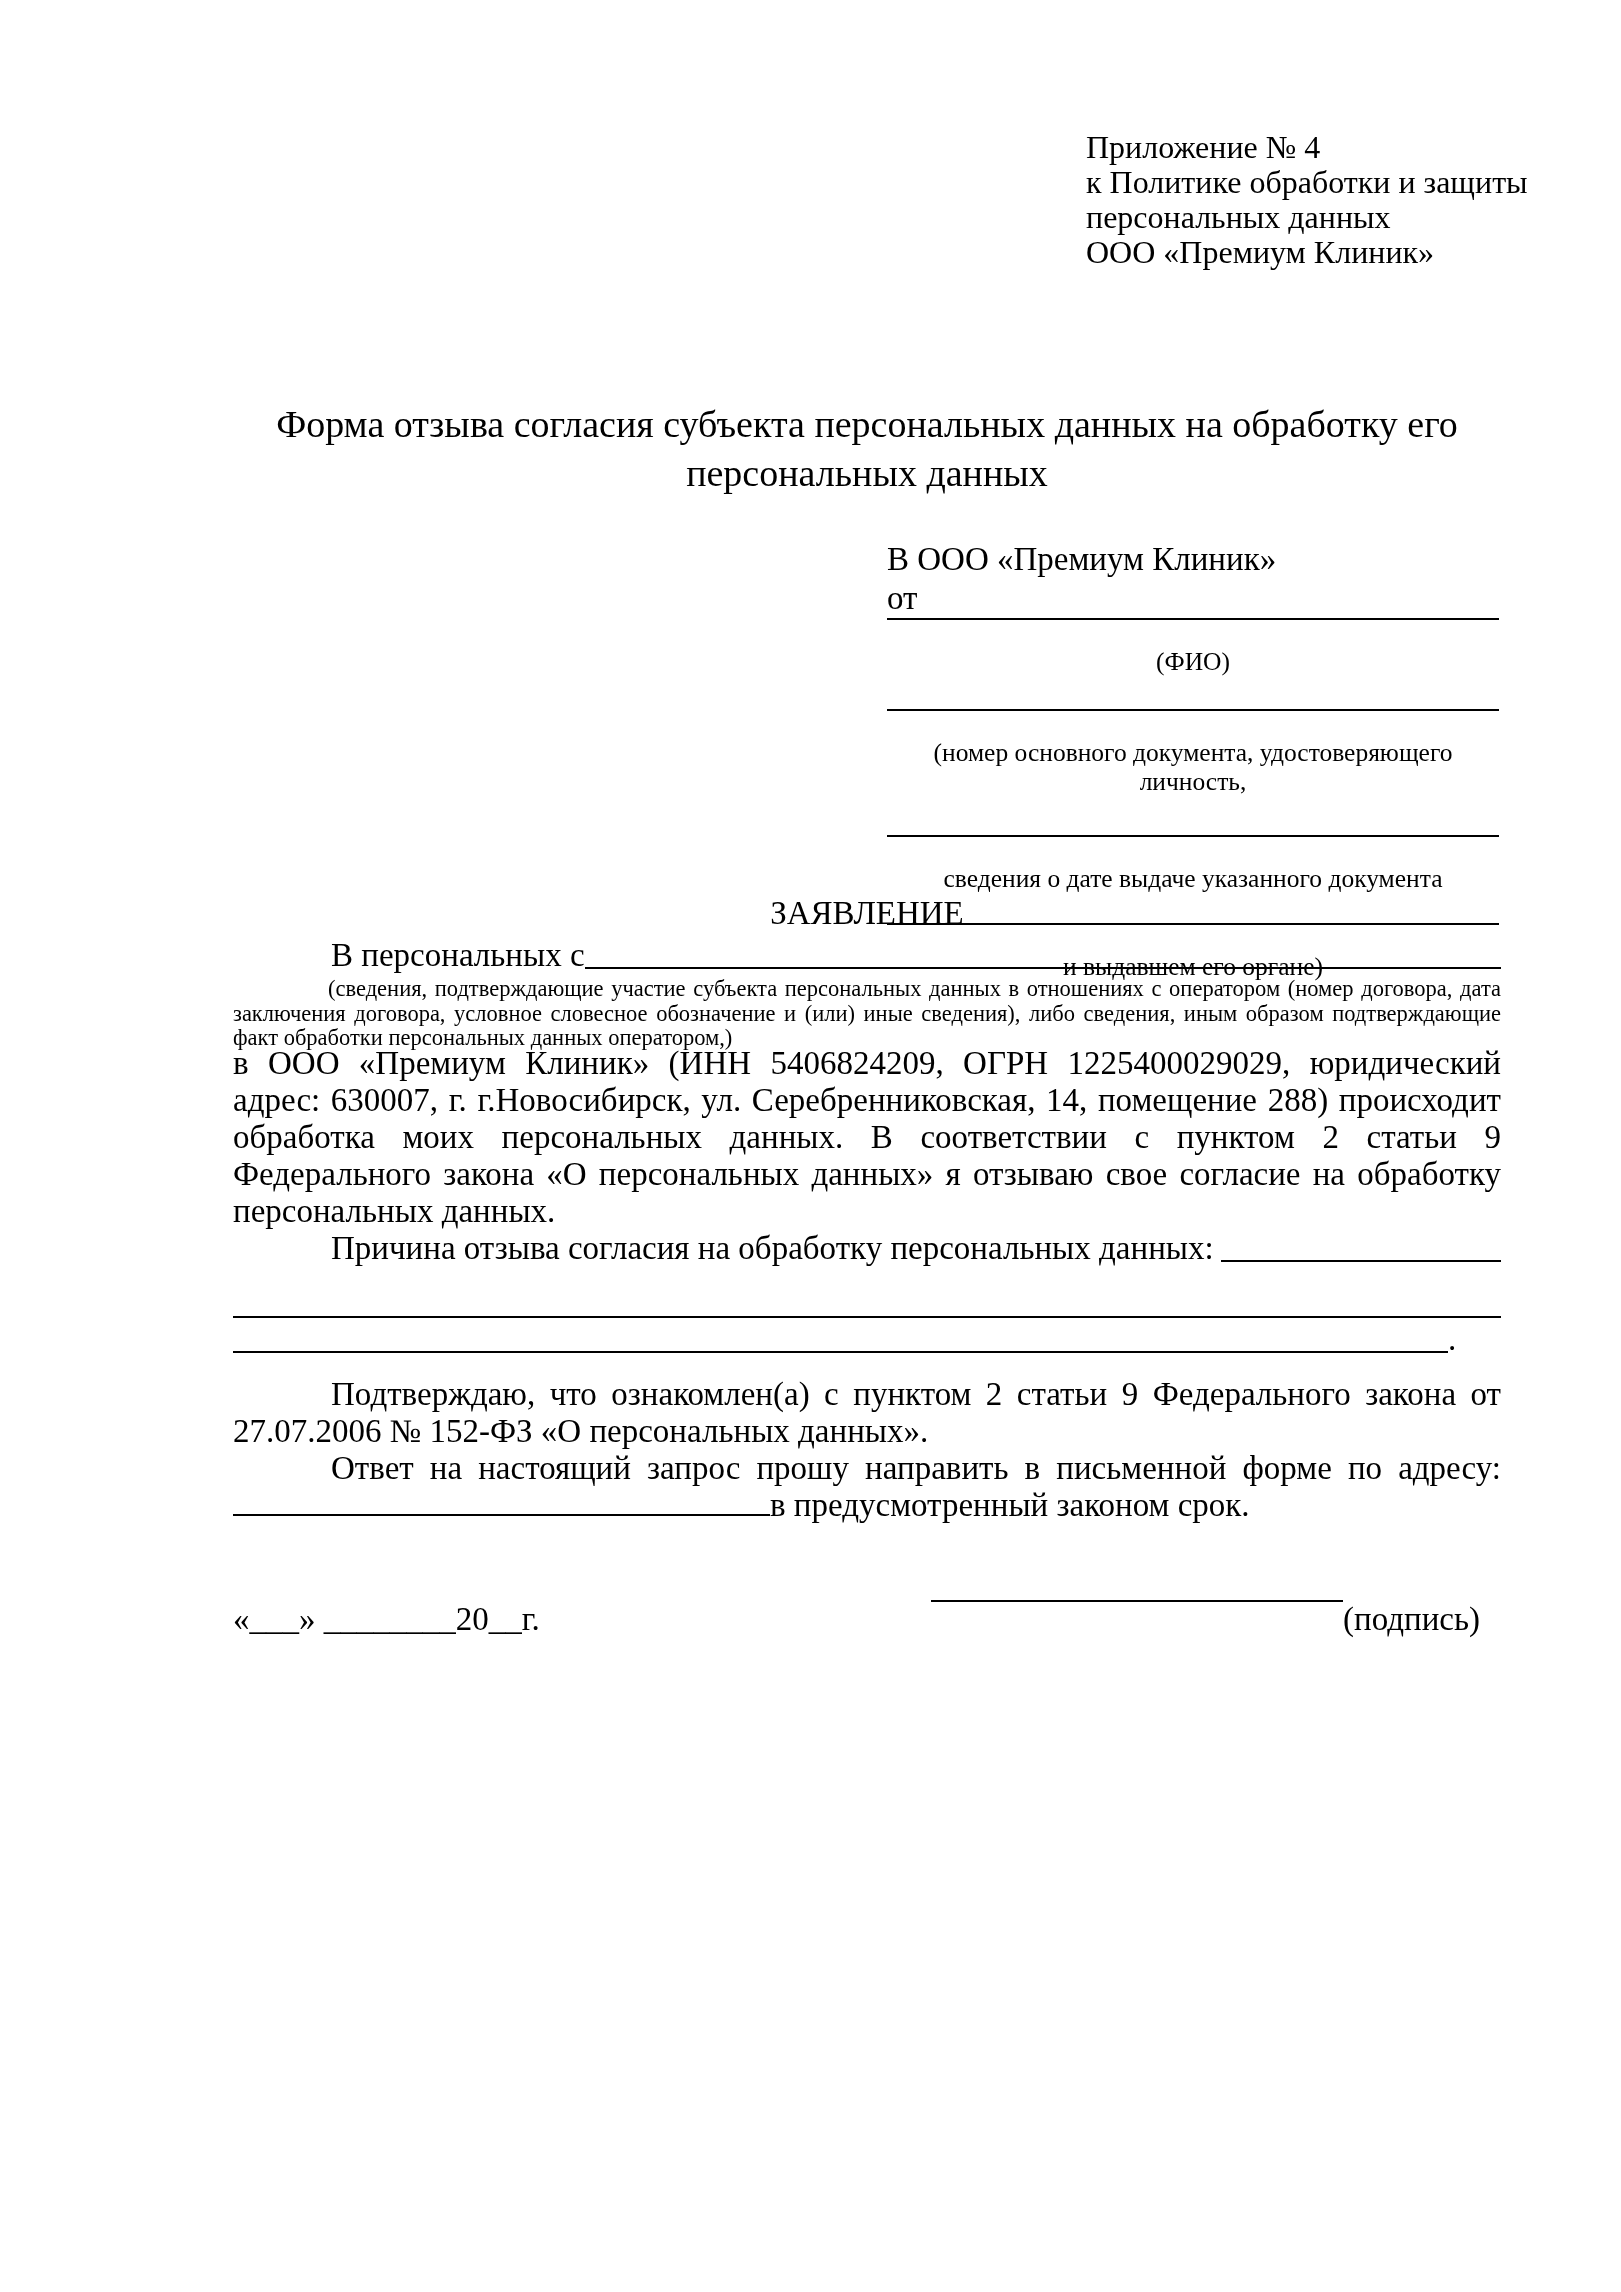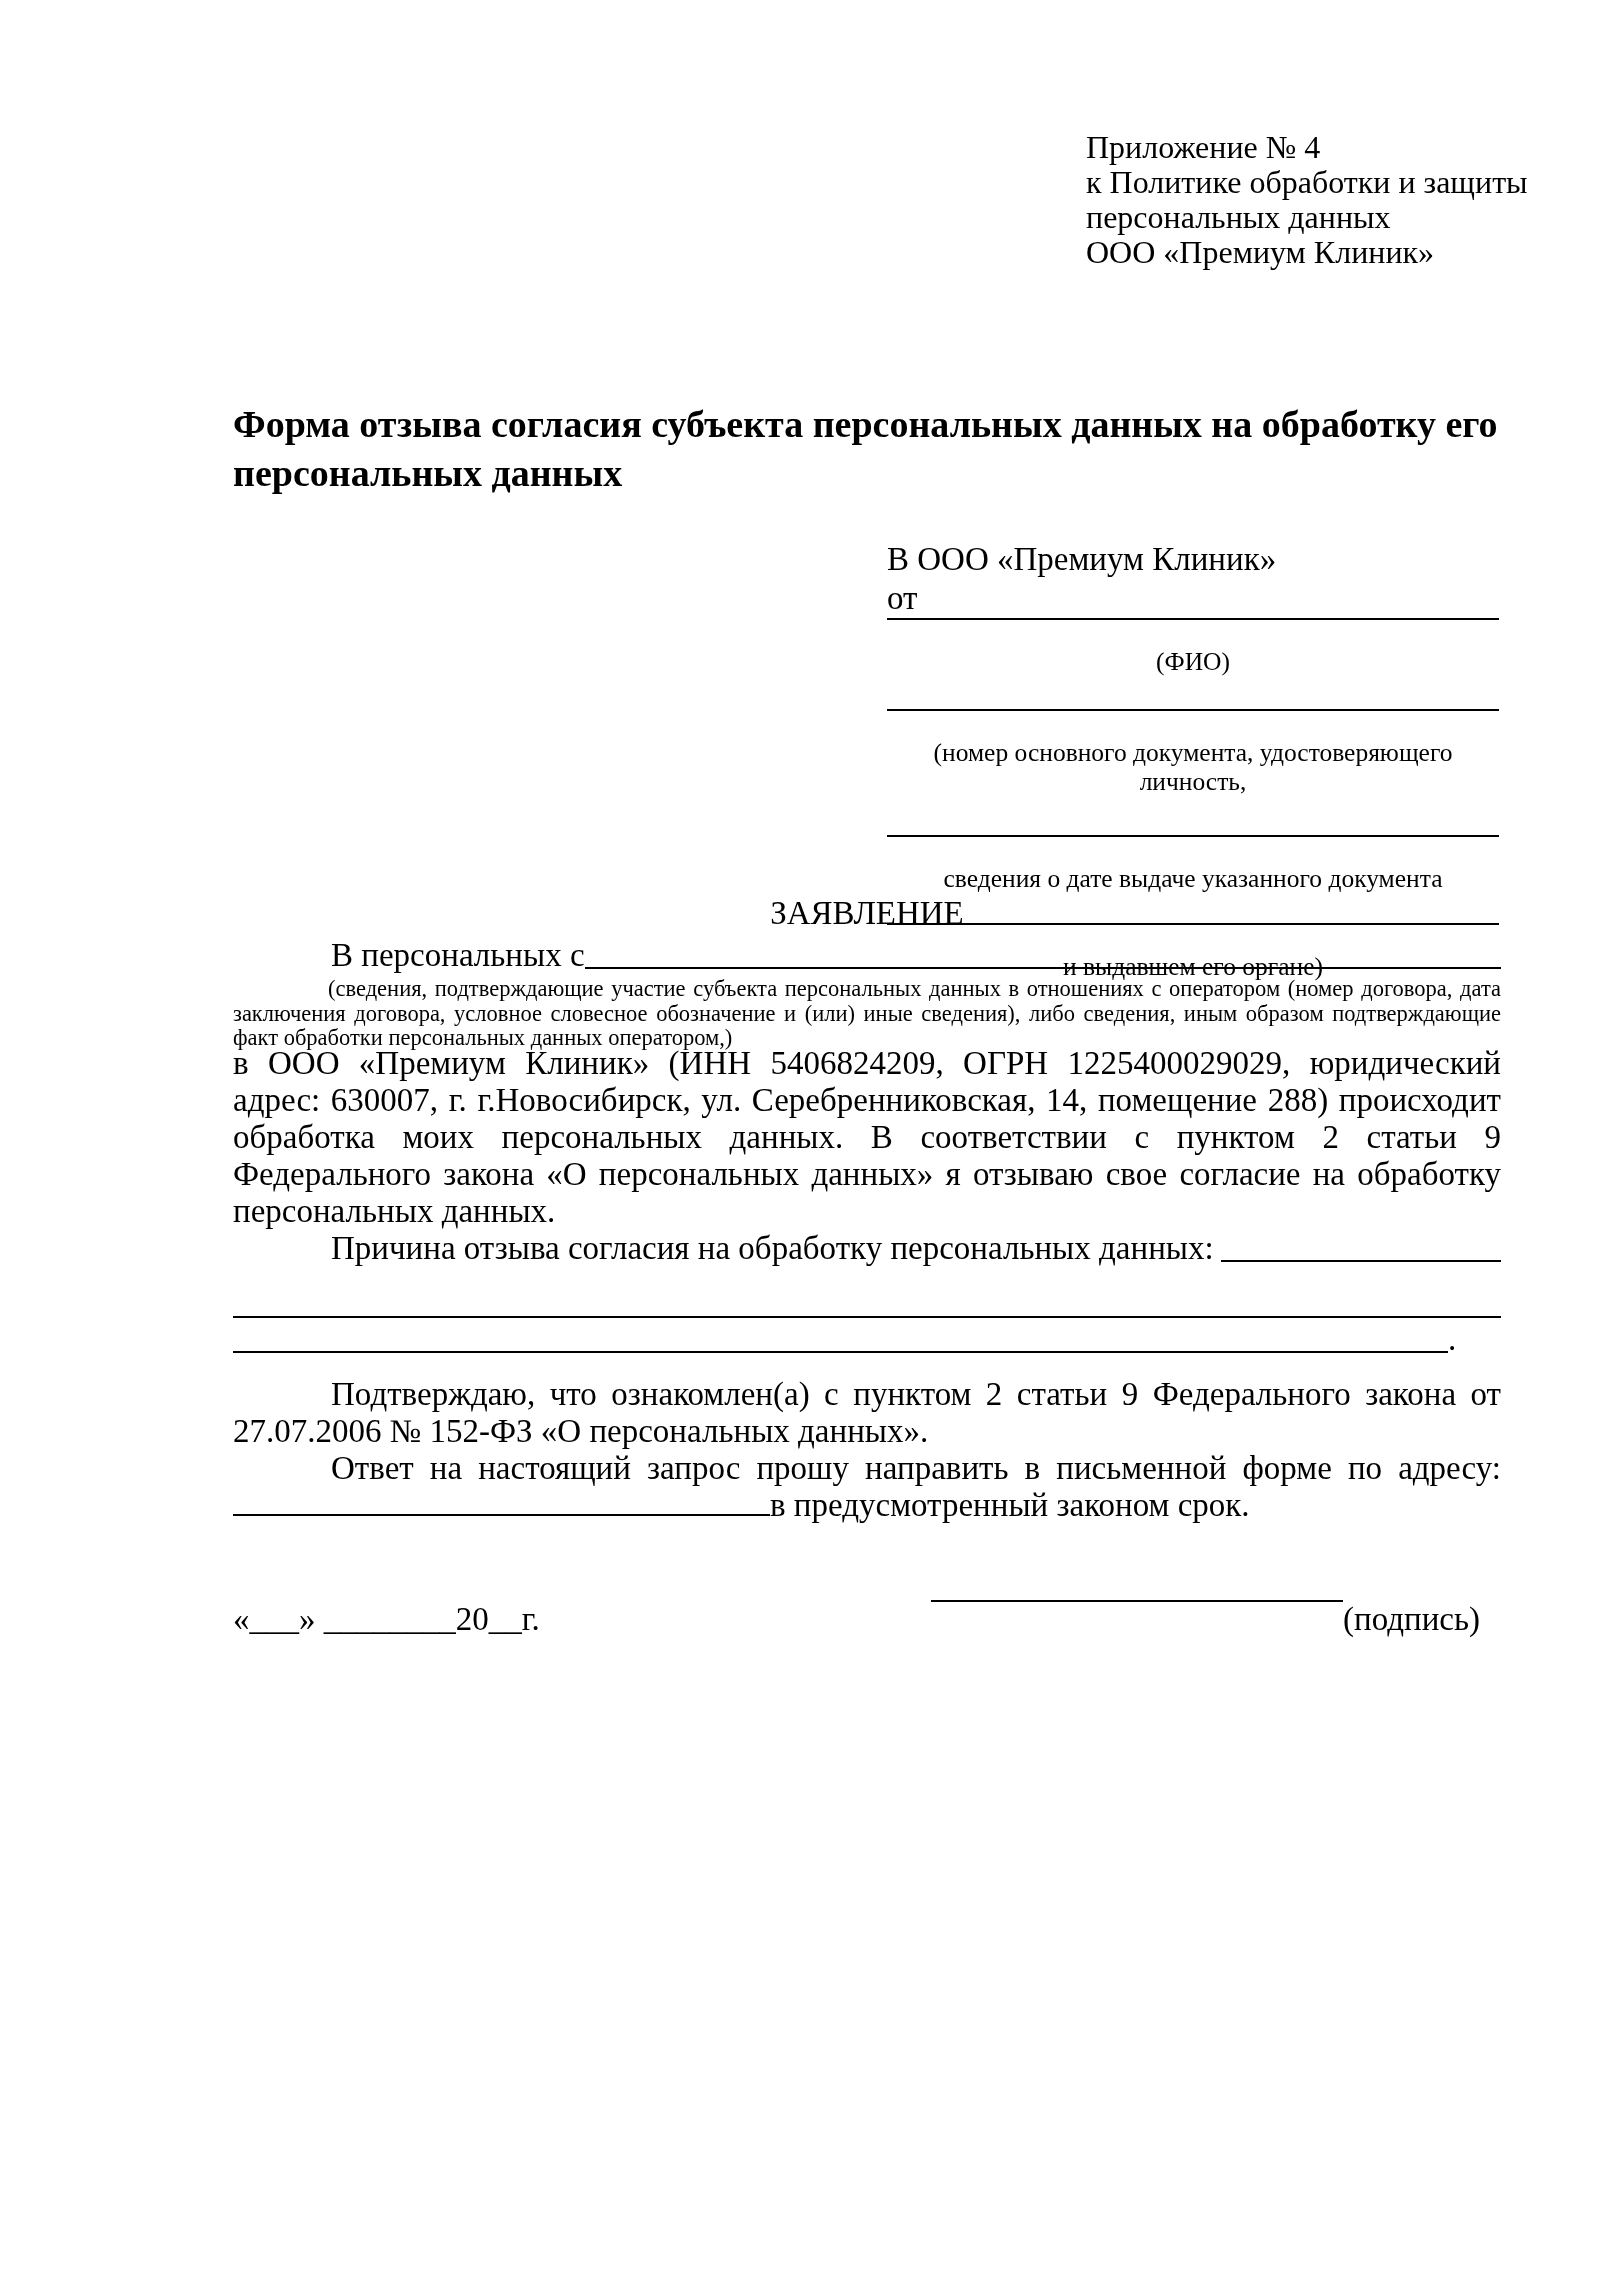--- a/index.html
+++ b/index.html
@@ -14,21 +14,21 @@
     overflow: hidden;
   }
   .abs { position: absolute; }
 
   
   .appendix { left: 1066px; top: 130px; font-size: 32px; line-height: 35px; margin-left: 20px; }
 
   
   .title {
     left: 233px; top: 400px; width: 1268px;
-    font-weight: bold;
+    text-align: center; font-weight: normal;
     font-size: 38px; line-height: 49px;
   }
 
   
   .addr { left: 887px; top: 540px; width: 612px; font-size: 33px; line-height: 39px; }
   .addr .fline { border-top: 2px solid #000; height: 2px; }
   .addr .fcap { text-align: center; font-size: 25.5px; line-height: 29px; margin-top: 27px; }
   .addr .f2 { margin-top: 33px; }
   .addr .f3 { margin-top: 39px; }
   .addr .f4 { margin-top: 30px; }

